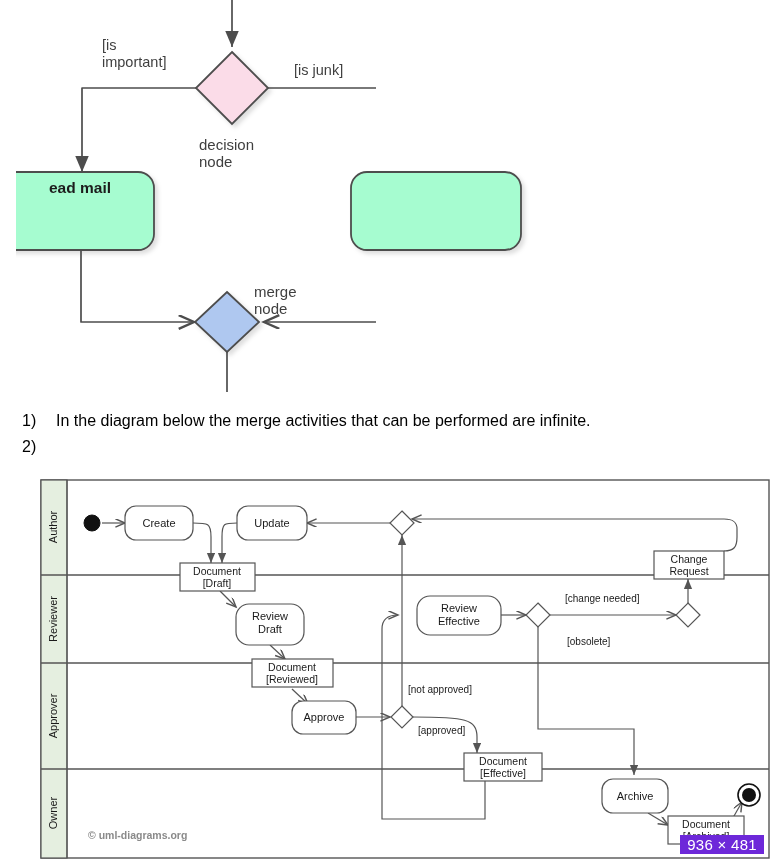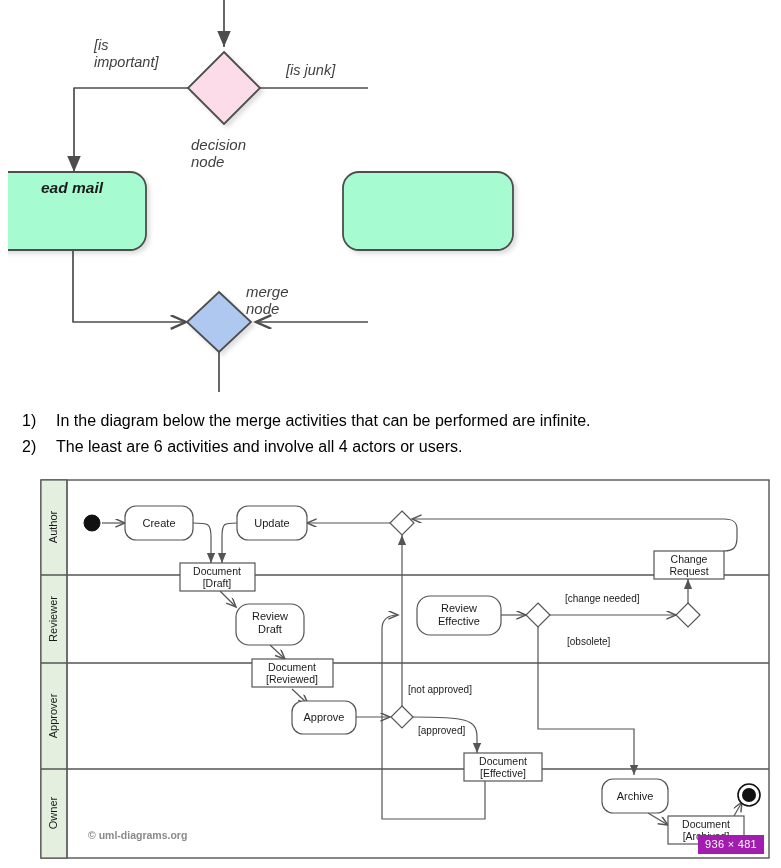--- a/index.html
+++ b/index.html
@@ -5,42 +5,42 @@
 <style>
   html,body{margin:0;padding:0;background:#ffffff;}
   body{
     width:781px;height:868px;position:relative;overflow:hidden;
     font-family:"Liberation Sans", sans-serif;
     color:#000;
   }
 
   
   #top-diagram{
-    position:absolute;left:8px;top:0;width:656px;height:400px;overflow:hidden;font-style:italic;
+    position:absolute;left:16px;top:0;width:656px;height:400px;overflow:hidden;
   }
   #top-diagram svg{position:absolute;left:0;top:0;}
 
   
   #notes{
     position:absolute;left:0;top:404px;width:781px;height:72px;
   }
   .note-num{position:absolute;left:22px;width:34px;}
   .note-txt{position:absolute;left:56px;}
 
   
   #swimlane-diagram{
     position:absolute;left:40px;top:479px;width:730px;height:382px;overflow:hidden;
   }
   #swimlane-diagram svg{position:absolute;left:0;top:0;}
 
   
   #dim-badge{
     position:absolute;right:6px;bottom:7px;
-    background:#a21caf;color:#ffffff;
-    font-size:11px;font-family:"Liberation Sans", sans-serif;
+    background:#6d28d9;color:#ffffff;
+    font-size:15px;font-family:"Liberation Sans", sans-serif;
     padding:3px 7px 3px 7px;letter-spacing:0.3px;
     line-height:13px;
   }
 
   text{font-family:"Liberation Sans", sans-serif;}
 </style>
 </head>
 <body>
 
 <div id="top-diagram">
@@ -113,21 +113,20 @@
     <g>
       <path d="M211,352 L211,392" fill="none" stroke="#4d4d4d" stroke-width="1.7"></path>
     </g>
   </svg>
 </div>
 
 <div id="notes">
   <div class="note-num" style="top:8px;">1)</div>
   <div class="note-txt" style="top:8px;">In the diagram below the merge activities that can be performed are infinite.</div>
   <div class="note-num" style="top:34px;">2)</div>
-  <div class="note-txt" style="top:34px;">The least are 6 activities and involve all 4 actors or users.</div>
 </div>
 
 <div id="swimlane-diagram">
   <svg width="730" height="382" viewBox="0 0 730 382">
     <defs>
       <marker id="sArrFull" markerWidth="11" markerHeight="11" refX="8.5" refY="3.5" orient="auto">
         <path d="M0,0 L8.5,3.5 L0,7 z" fill="#555555"></path>
       </marker>
       <marker id="sArrOpen" markerWidth="11" markerHeight="11" refX="8.5" refY="3.5" orient="auto">
         <path d="M0.5,0 L8.5,3.5 L0.5,7" fill="none" stroke="#555555" stroke-width="1.2"></path>

